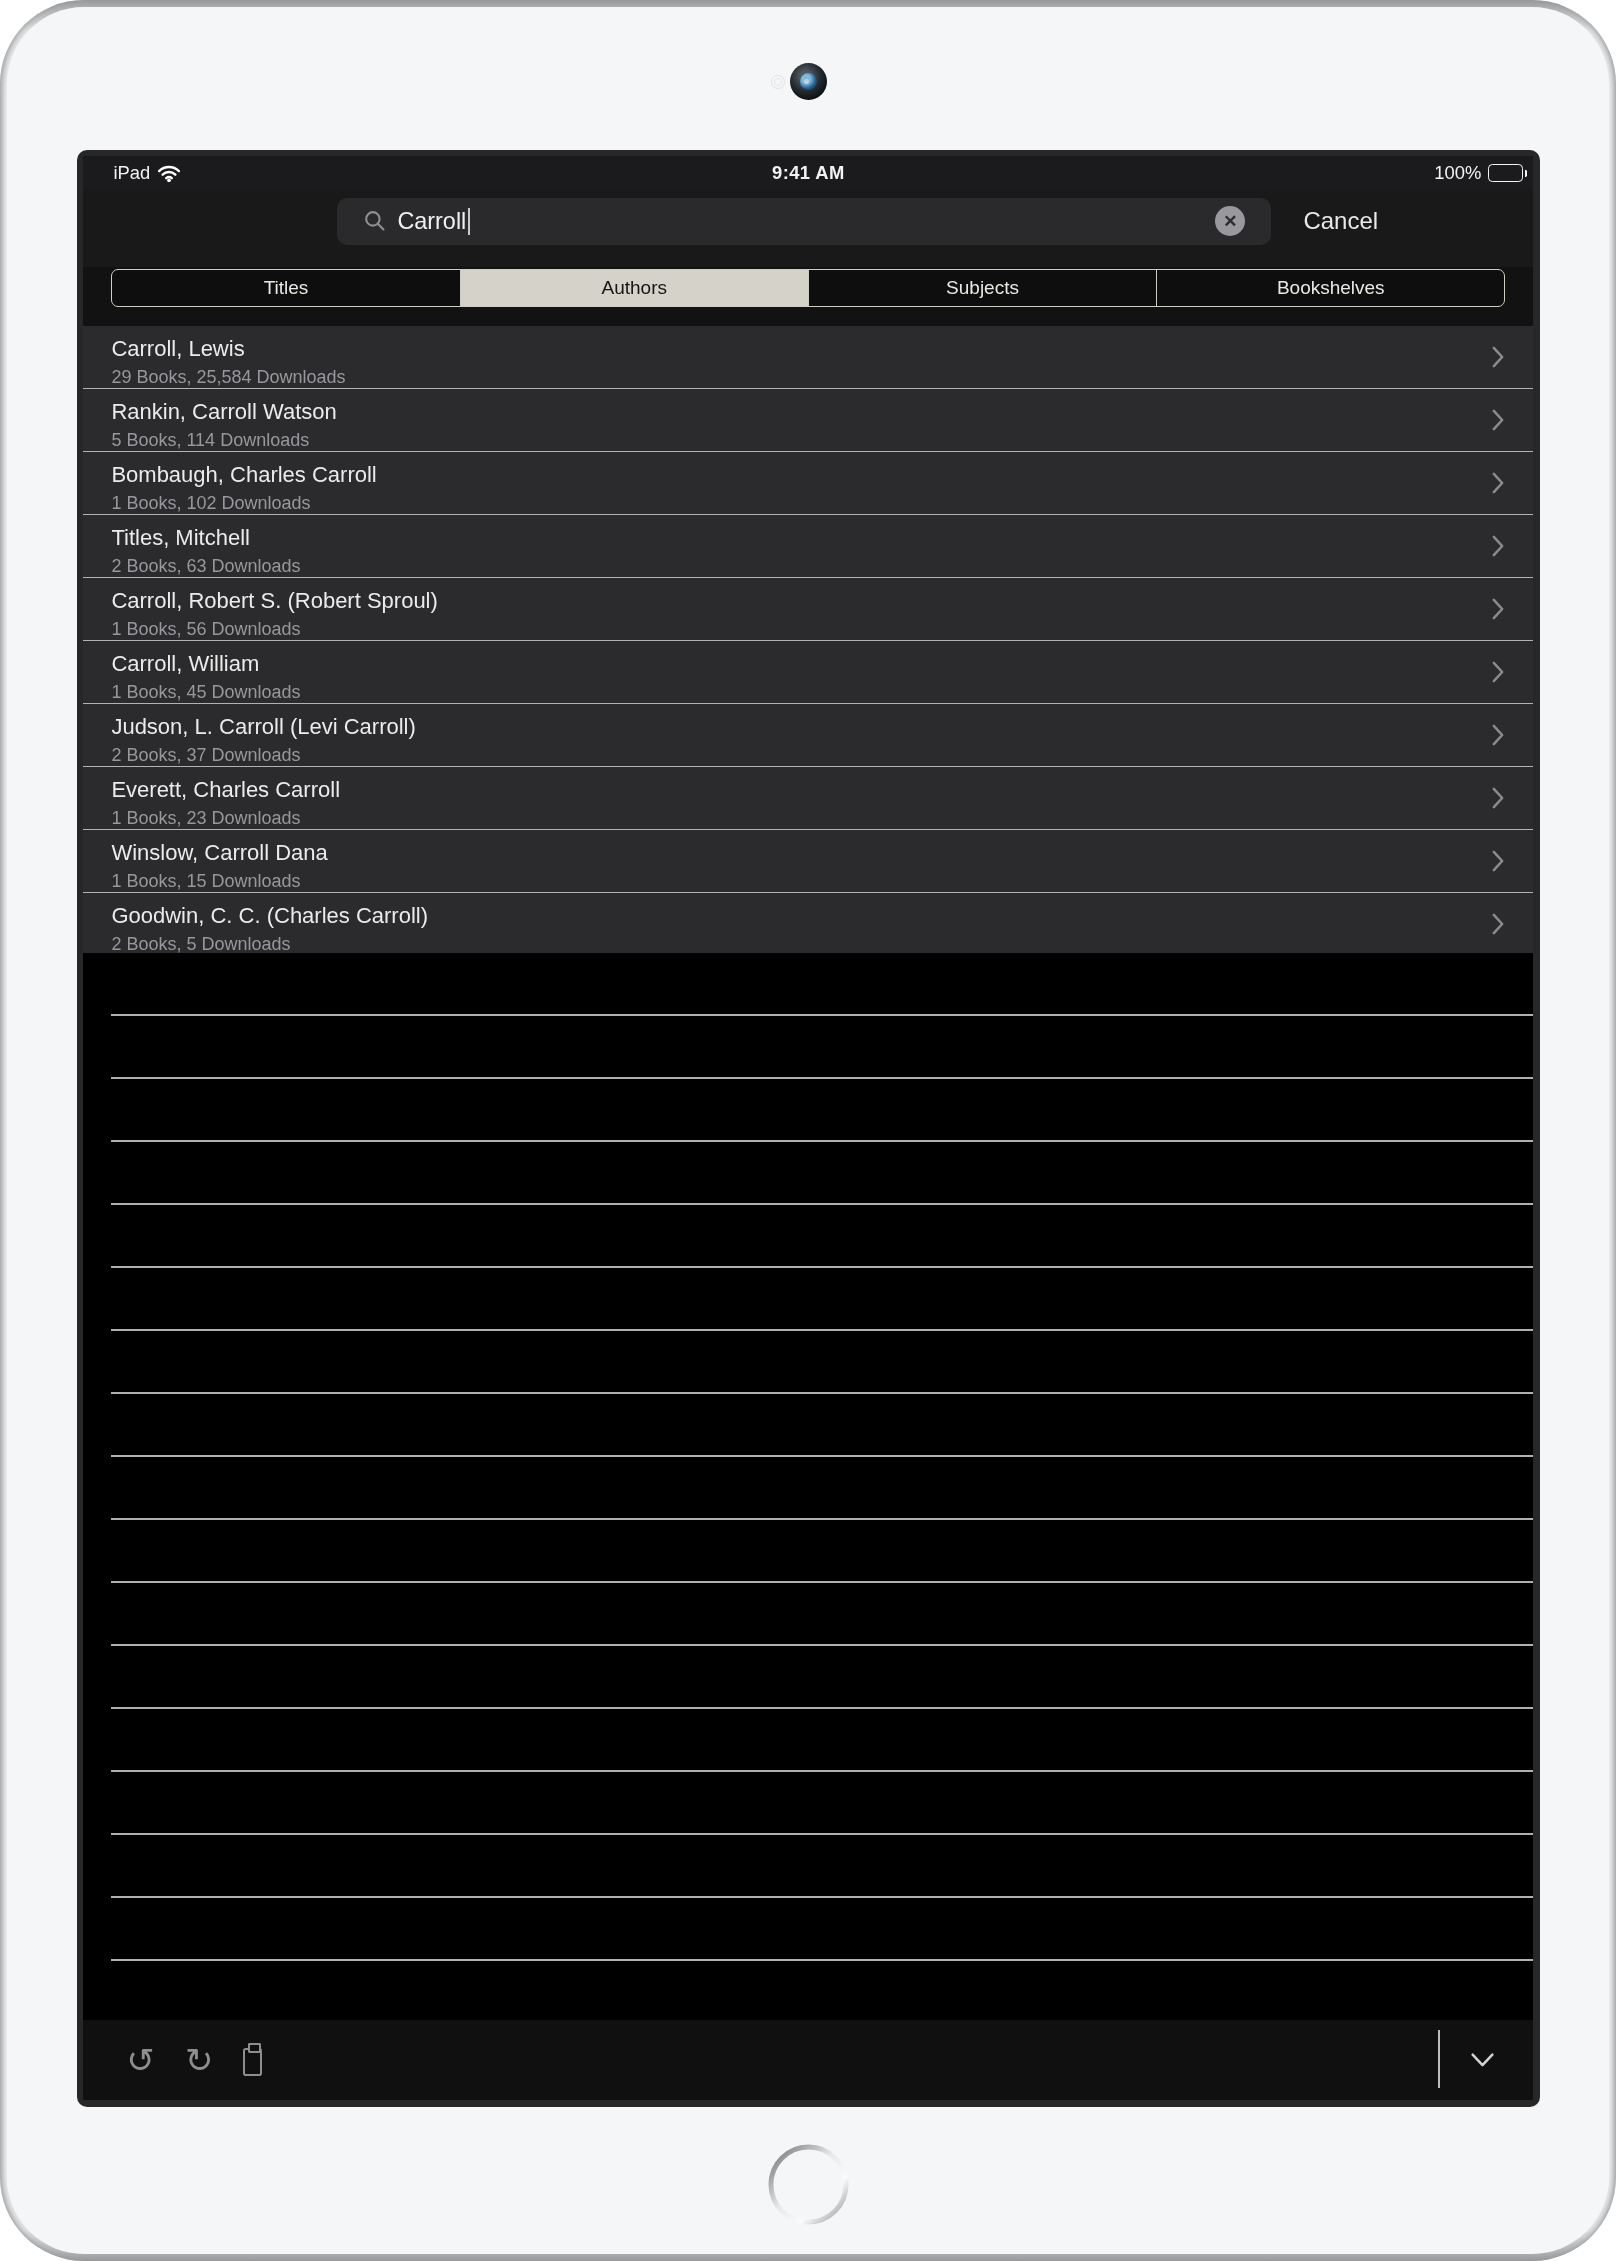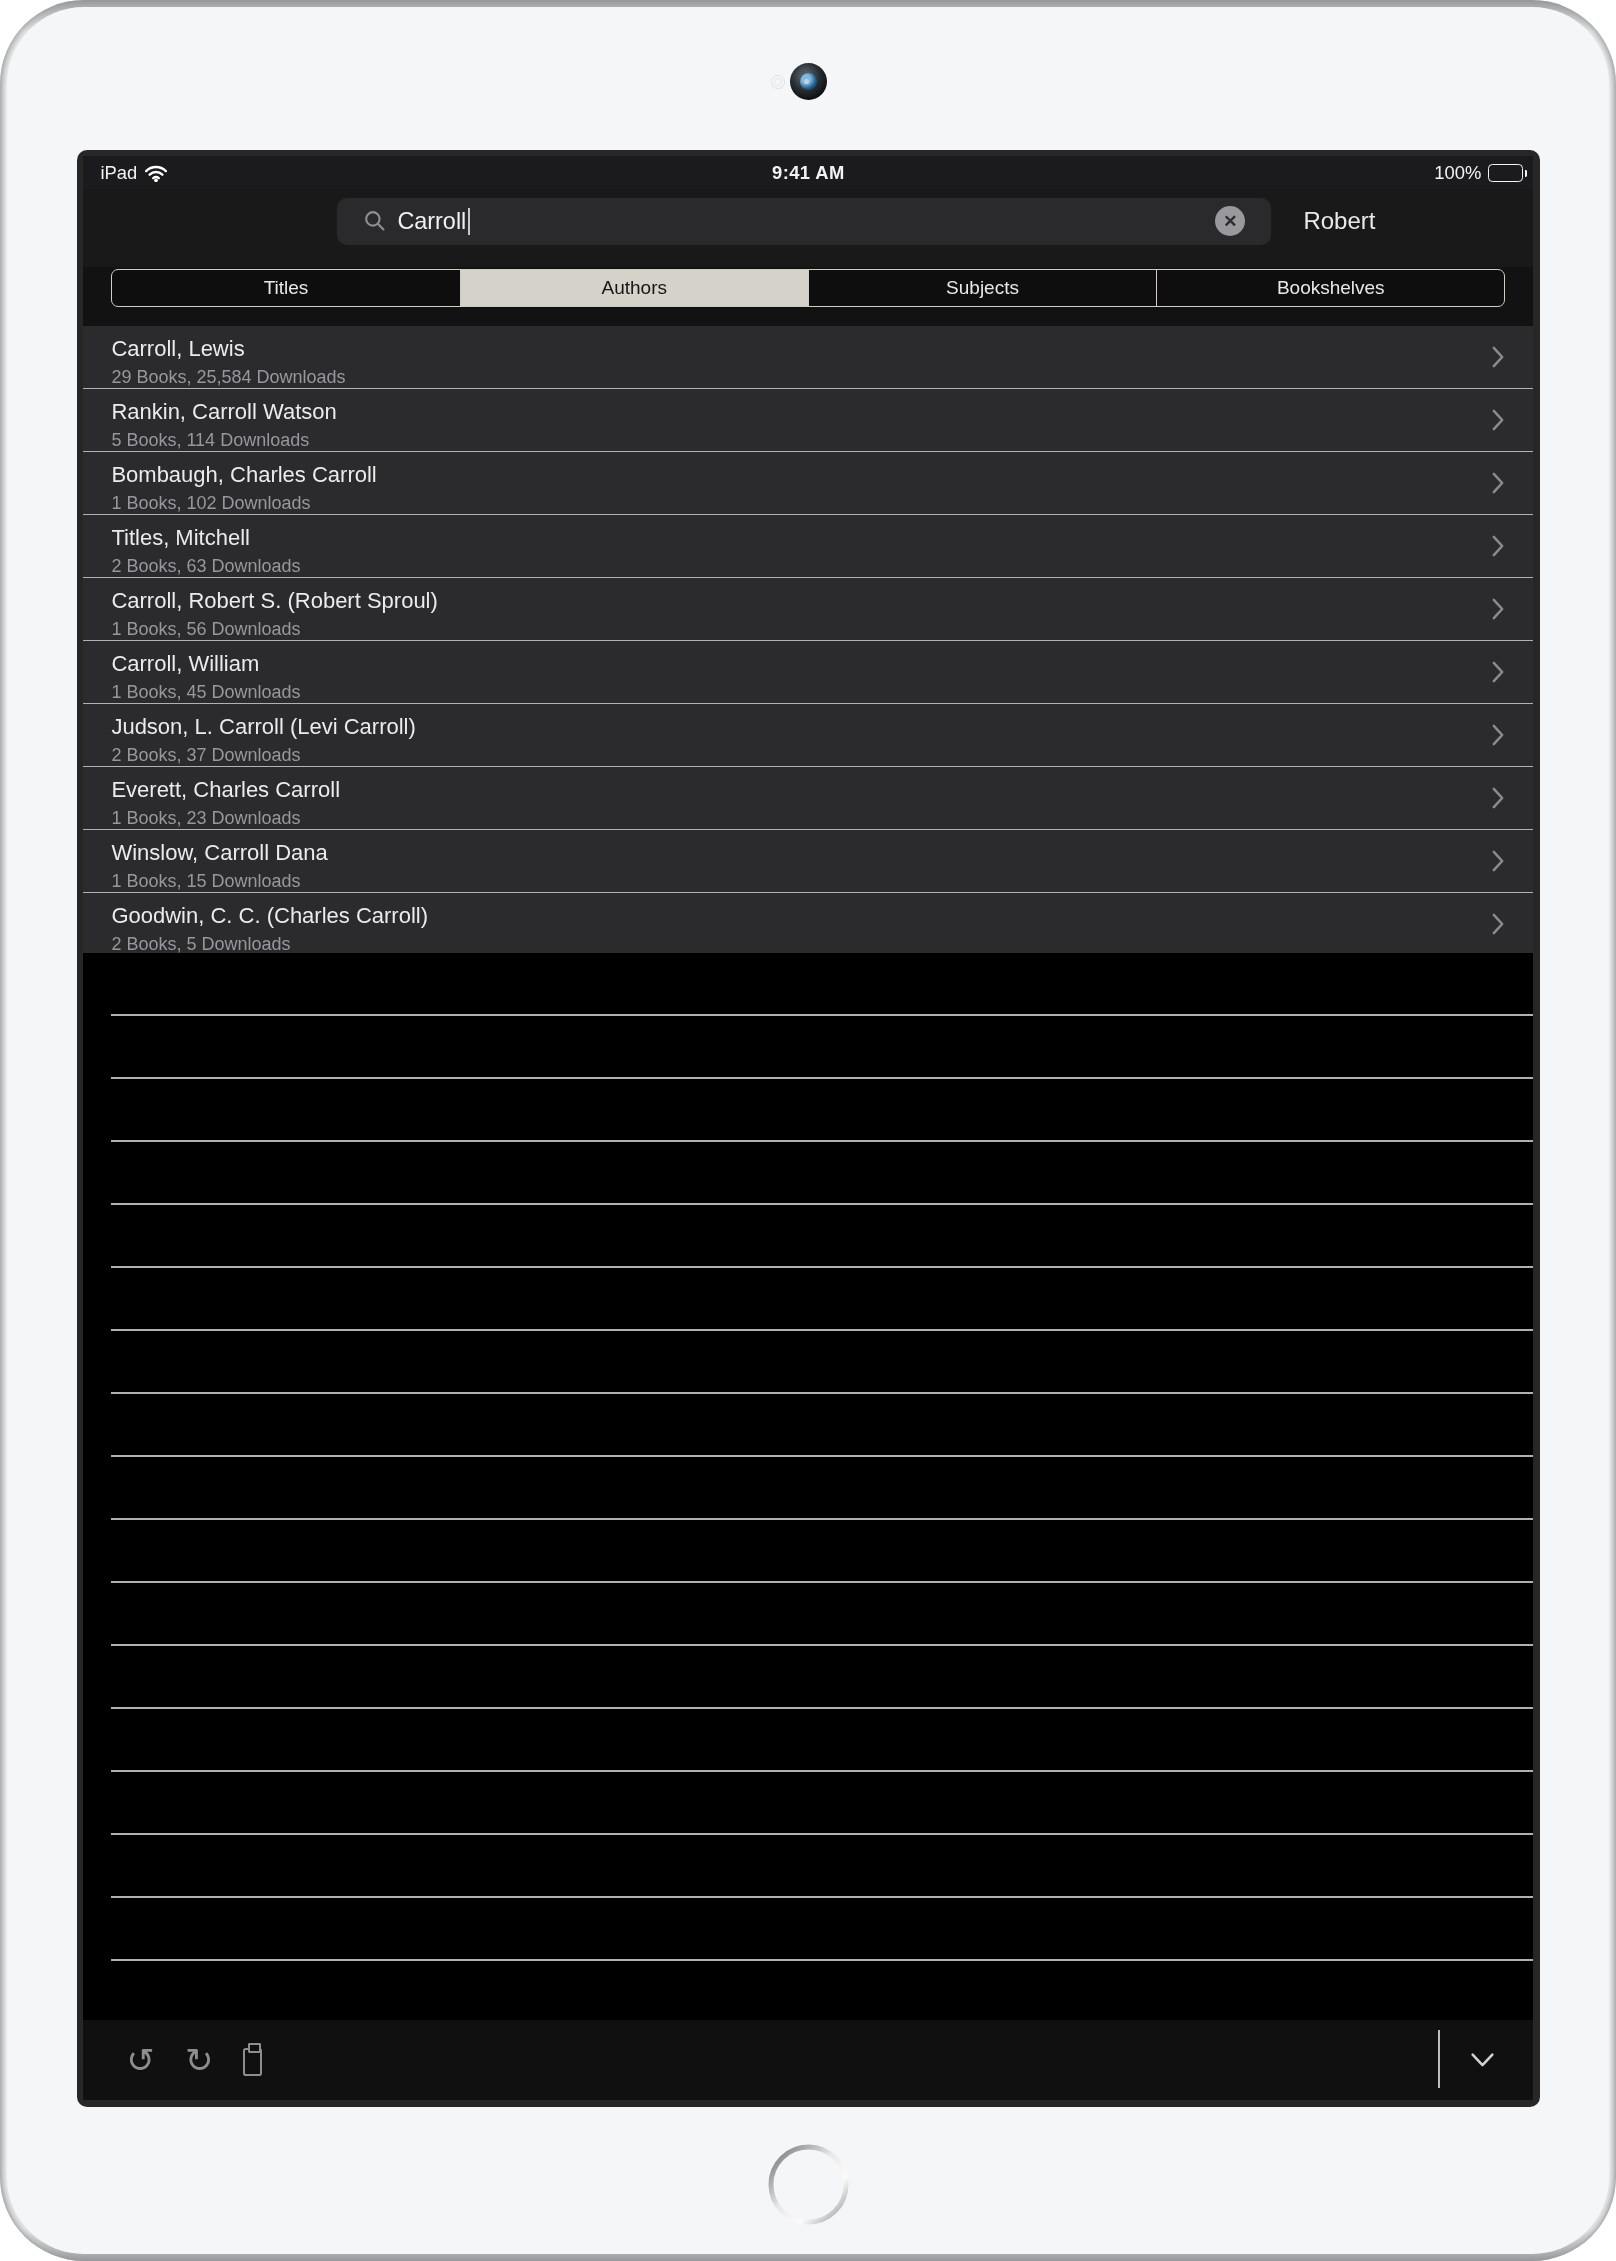--- a/index.html
+++ b/index.html
@@ -26,21 +26,21 @@
   .home-button{ position:absolute; left:766px; top:2142px; width:85px; height:85px; }
 
   
   .screen{ position:absolute; left:77px; top:150px; width:1463px; height:1957px;
     background:#272727; border-radius:10px; padding:6.4px; }
   .content{ position:relative; width:1450px; height:1944px; background:#000; overflow:hidden; border-radius:2.8px; }
 
   
   .status-bar{ position:absolute; left:0; top:0; width:100%; height:33px; background:#1b1b1d;
     display:flex; align-items:center; color:#f2f2f2; font-size:18.4px; }
-  .sb-left{ position:absolute; left:17px; display:flex; align-items:center; gap:7px;justify-content:flex-end; }
+  .sb-left{ position:absolute; left:30px; display:flex; align-items:center; gap:7px;justify-content:flex-end; }
   .sb-center{ position:absolute; left:0; width:100%; text-align:center; font-weight:700; letter-spacing:0.4px; }
   .sb-right{ position:absolute; right:10px; display:flex; align-items:center; gap:7px; }
   .battery{ width:35px; height:18.4px; border:1.4px solid #f5f5f5; border-radius:4.3px; padding:1.4px; position:relative; }
   .battery .fill{ width:100%; height:100%; background:#ffffff; border-radius:1.4px; }
   .battery .tip{ position:absolute; right:-5px; top:5px; width:2.8px; height:7px; background:#f5f5f5; border-radius:0 1.4px 1.4px 0; }
 
   
   .search-header{ position:absolute; left:0; top:33px; width:100%; height:78px; background:#191919; }
   .search-field{ position:absolute; left:254px; top:8.5px; width:934px; height:47px; background:#2a2a2c;
     border-radius:10px; display:flex; align-items:center; padding:0 26px; }
@@ -117,21 +117,21 @@
       <div class="search-header">
         <div class="search-field">
           <svg width="24" height="24" viewBox="0 0 34 34">
             <circle cx="14" cy="14" r="9.5" fill="none" stroke="#8e8e93" stroke-width="3"></circle>
             <line x1="21" y1="21" x2="29" y2="29" stroke="#8e8e93" stroke-width="3" stroke-linecap="round"></line>
           </svg>
           <span class="search-text">Carroll</span>
           <span class="caret"></span>
           <span class="clear-btn">✕</span>
         </div>
-        <div class="cancel-btn">Robert</div>
+        <div class="cancel-btn">Cancel</div>
       </div>
 
       <div class="seg-band">
         <div class="segmented" id="segments">
   <div class="segment">
     <span>Titles</span>
   </div>
 
   <div class="segment selected">
     <span>Authors</span>

